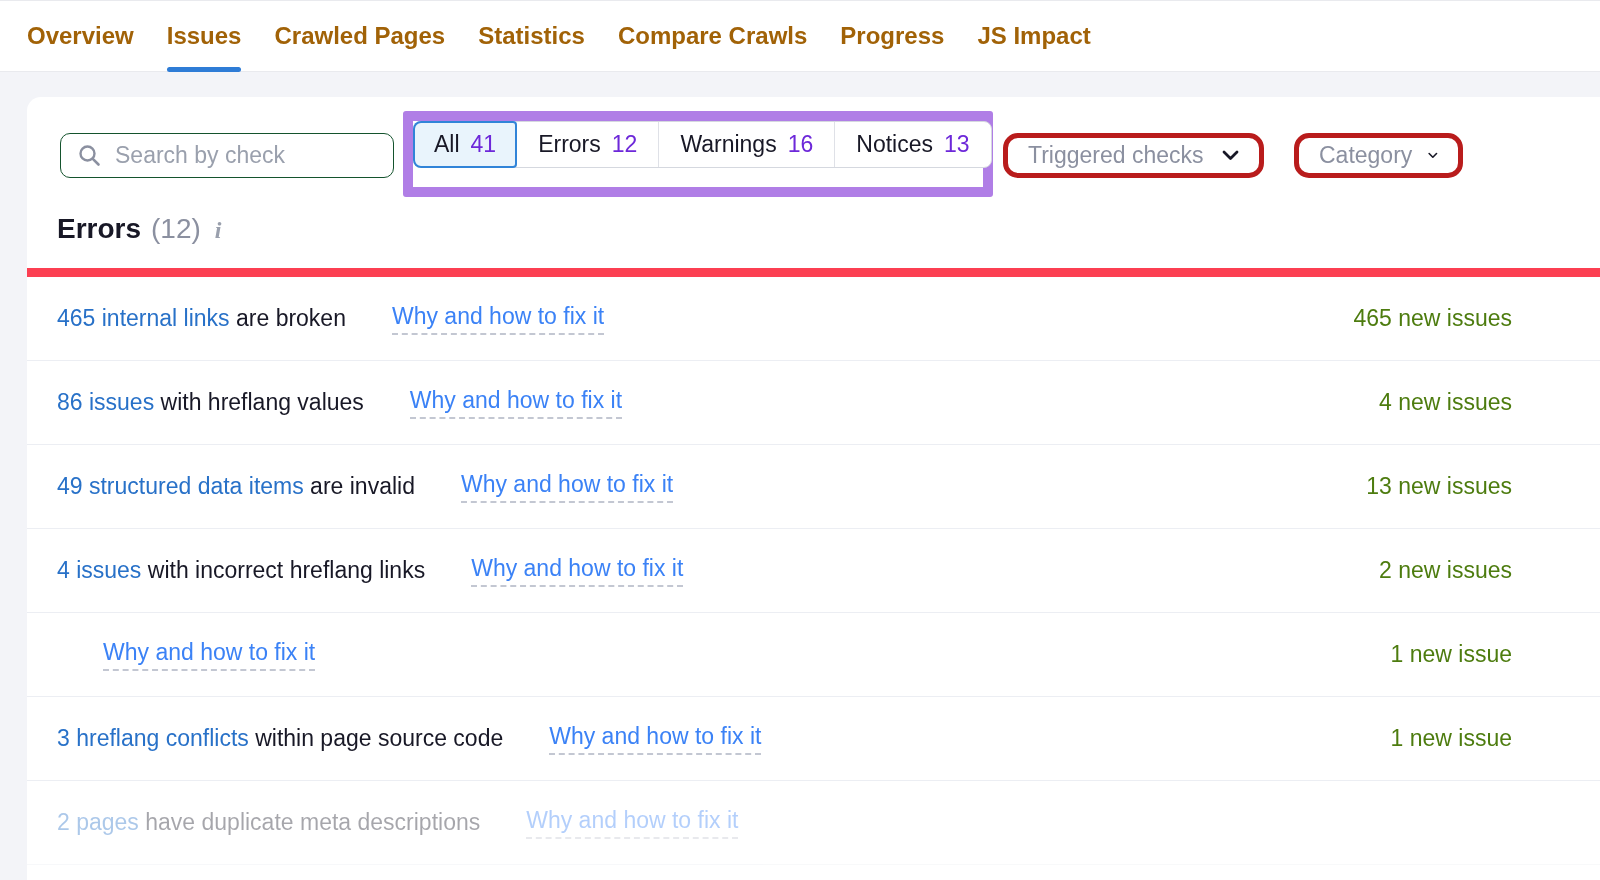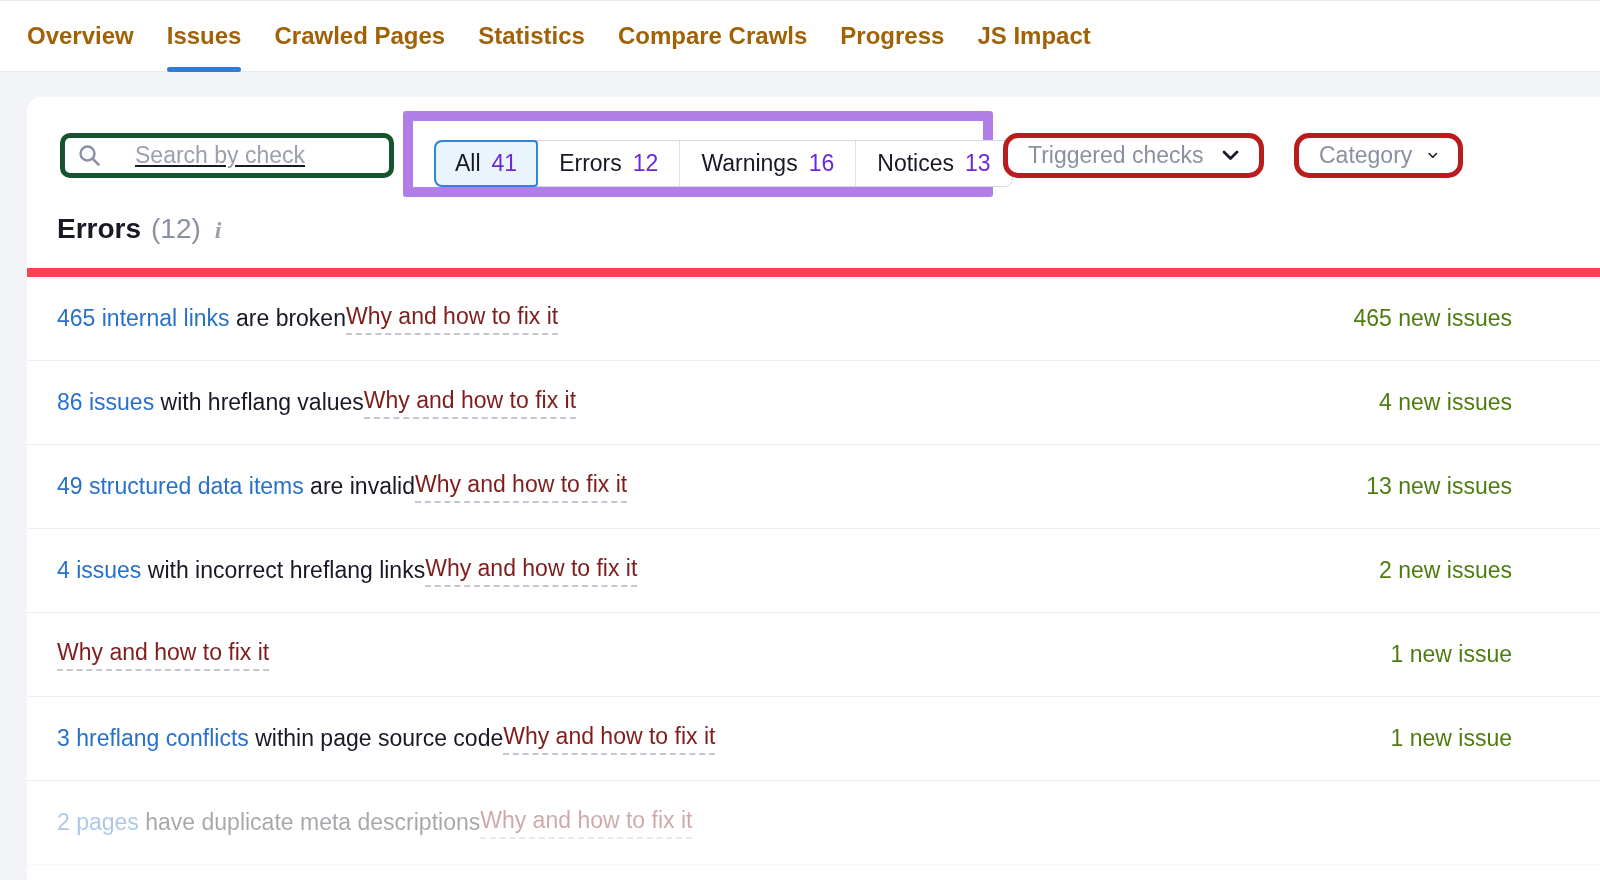--- a/index.html
+++ b/index.html
@@ -34,35 +34,34 @@
   .card {
     position:absolute; left:27px; top:97px; right:0; bottom:0;
     background:#ffffff; border-radius:14px 0 0 0;
   }
 
   
   .search-wrap { position:absolute; left:33px; top:36px; width:334px; height:45px; }
   .search-wrap svg { position:absolute; left:18px; top:11px; }
   .search-input {
     width:100%; height:100%;
-    border:5px solid #14532d; border-radius:10px;
-    padding:0 14px 0 70px;
+    border:1px solid #14532d; border-radius:10px;
+    padding:0 14px 0 54px;
     font-size:23px; color:#181826; outline:none;
     font-family:"Liberation Sans","DejaVu Sans",sans-serif;
     background:#fff;
-    text-decoration:underline;
   }
   .search-input::placeholder { color:#9aa0ad; }
 
   
   .annotation-box {
     position:absolute; left:376px; top:14px; width:590px; height:86px;
     border:10px solid #b07ee6; border-radius:3px;
     background:#ffffff;
-    display:flex; align-items:flex-end; padding-left:21px;
+    display:flex; align-items:flex-start; padding-left:0;
   }
   .segmented {
     display:flex; align-items:stretch; height:47px;
     border:1px solid #d5d8df; border-radius:8px; background:#fff;
   }
   .segment {
     display:flex; align-items:center; gap:11px;
     padding:0 21px; font-size:23px; color:#181826;
     border-right:1px solid #dfe1e7; cursor:pointer; white-space:nowrap;
   }
@@ -110,21 +109,21 @@
   .rows { position:absolute; left:0; right:0; top:180px; }
   .issue-row {
     height:84px; border-bottom:1px solid #eceef3;
     display:flex; align-items:center;
     padding:0 88px 0 30px;
     font-size:23px;
   }
   .issue-text { color:#181826; white-space:pre-wrap; }
   .issue-link { color:#2871c8; cursor:pointer; text-decoration:none; }
   .why-link {
-    color:#7f1d1d; cursor:pointer;
+    margin-left:46px; color:#3b82f6; cursor:pointer;
     border-bottom:2px dashed #c3c7d2; padding-bottom:3px; white-space:nowrap;
   }
   .spacer { flex:1; }
   .new-issues { color:#4d7c0f; cursor:pointer; white-space:nowrap; }
   .issue-row.faded { opacity:0.38; }
 </style>
 </head>
 <body>
 
 <nav class="topnav">

